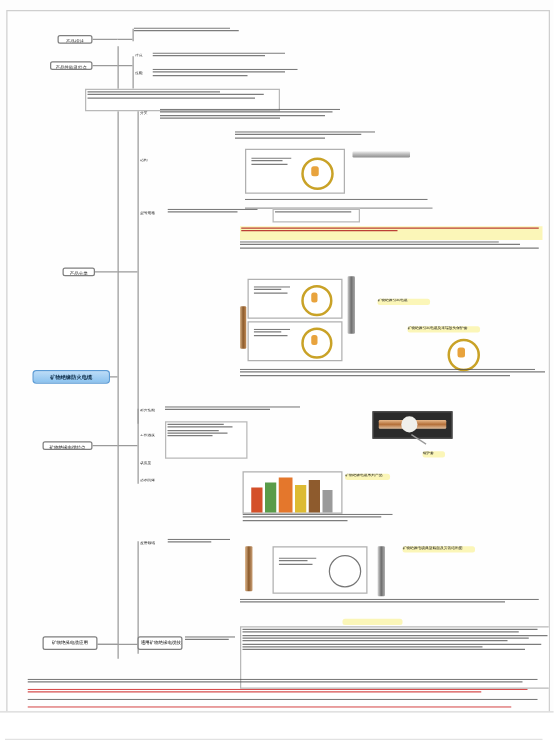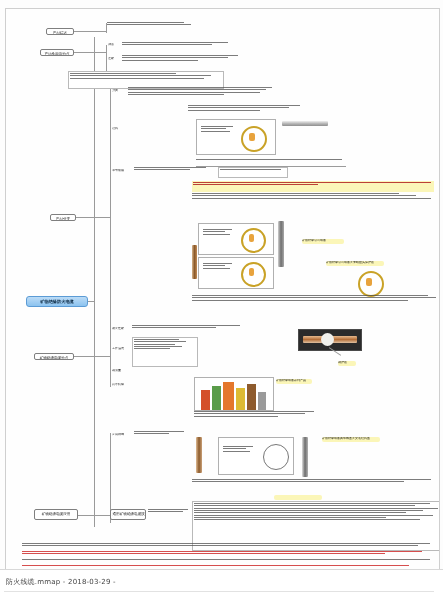--- a/index.html
+++ b/index.html
@@ -300,16 +300,15 @@
       <i style="width:99%"></i>
     </div>
     <div class="blob sm red" style="left:16px;top:556px;width:412px;height:5px;" title="4、矿物绝缘电缆的终端头及中间接头应采用与电缆配套的专用附件，并由经过培训的人员安装，以保证整体防火性能。">
       <i style="width:94%"></i>
     </div>
 
   </div>
 
   <div class="statusbar">
     <div class="rule"></div>
-    <div class="st">防火线缆.mmap - 2018-03-29  -</div>
   </div>
 
 </div>
 
 </body></html>

